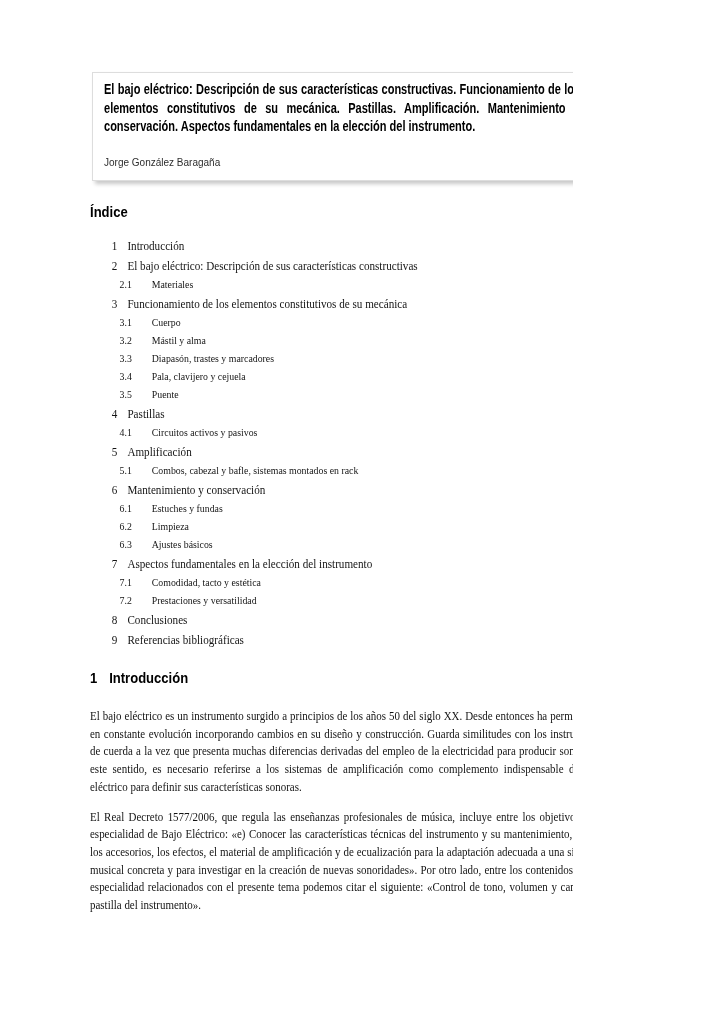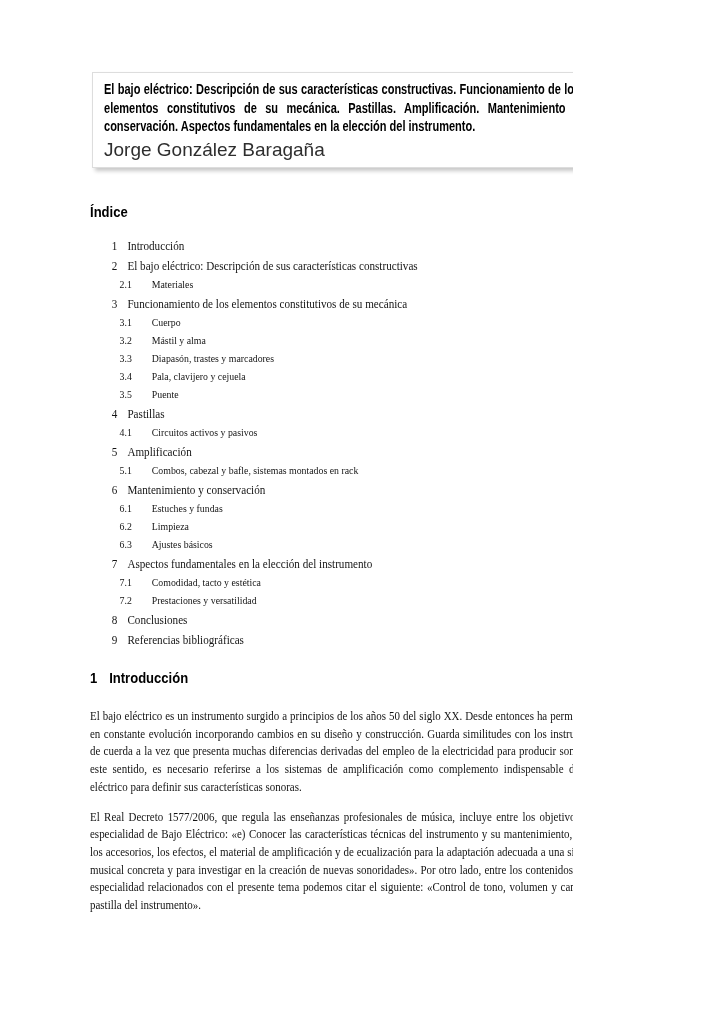--- a/index.html
+++ b/index.html
@@ -13,22 +13,22 @@
     background:#ffffff;border:1px solid #dddddd;
     box-shadow:3px 3px 4px rgba(0,0,0,0.22);
     padding:7px 11px 9px 11px;
   }
   .chapter-title{
     width:605px;transform:scaleX(0.787);transform-origin:0 0;
     font-family:"Liberation Sans",sans-serif;font-weight:bold;
     font-size:14px;line-height:18.5px;color:#000;text-align:justify;
   }
   .chapter-author{
-    margin-top:5px;font-family:"Liberation Sans",sans-serif;
-    font-size:19px;line-height:17px;color:#2e2e2e;
+    margin-top:18px;font-family:"Liberation Sans",sans-serif;
+    font-size:10px;line-height:17px;color:#2e2e2e;
   }
   .chapter-number{
     position:absolute;left:634px;top:80px;color:#000;
     font-family:"Liberation Sans",sans-serif;font-weight:bold;
     font-size:76px;line-height:1;transform:scaleX(0.8);transform-origin:0 0;
   }
   
   .content{
     position:absolute;left:90px;top:202px;width:594px;
     transform:scaleX(0.87);transform-origin:0 0;

